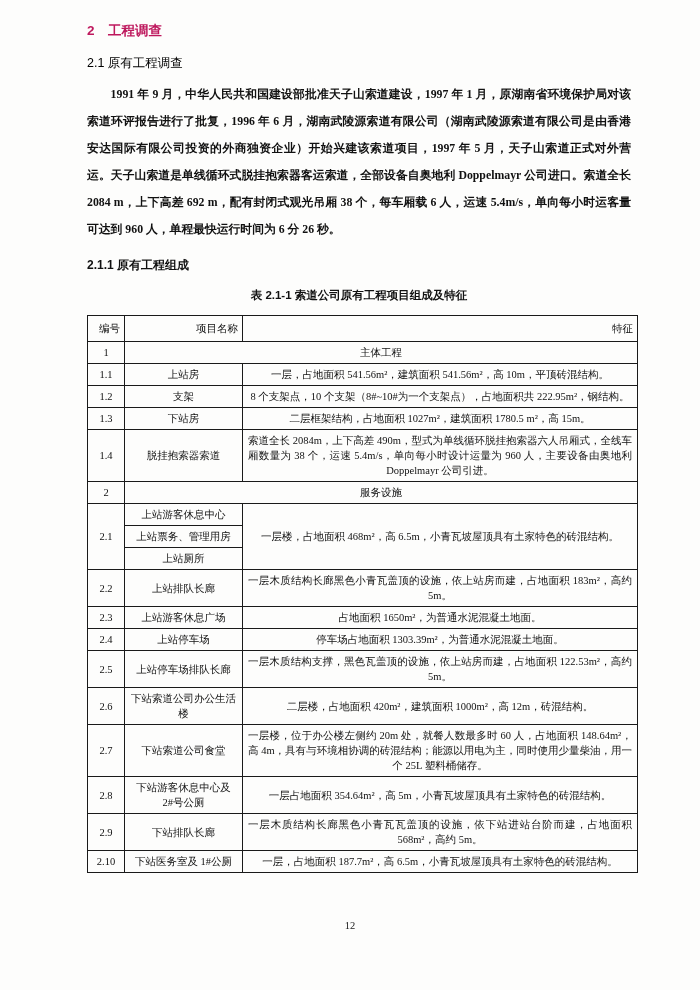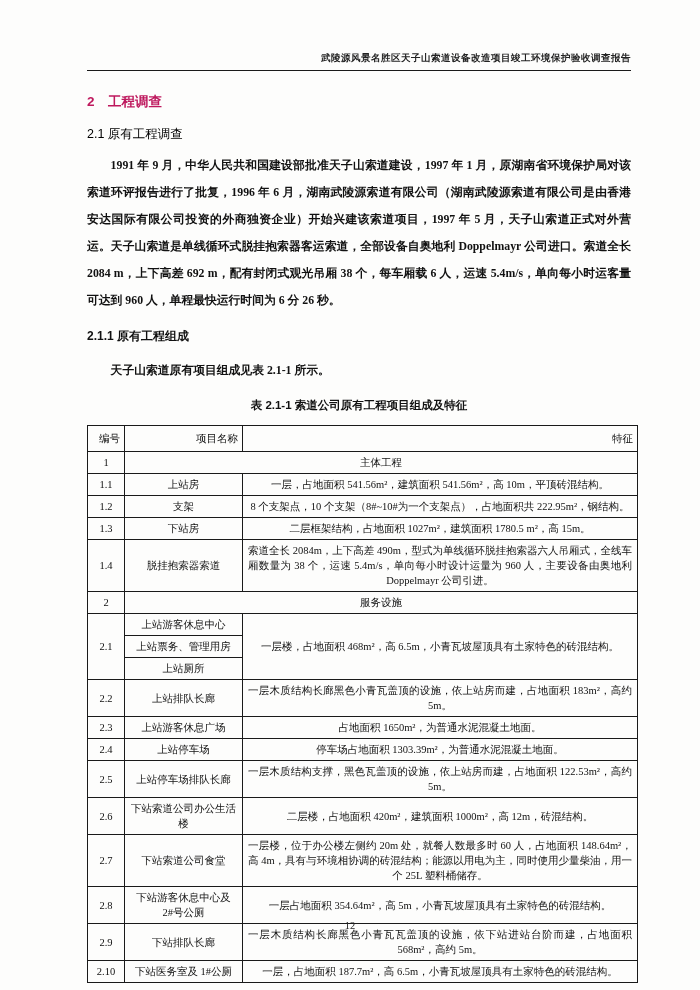--- a/index.html
+++ b/index.html
@@ -101,33 +101,31 @@
     text-align: center;
     font-size: 10.5px;
     color: #222;
   }
 </style>
 </head>
 <body>
 
 <div class="page">
 
-  <div class="doc-header">武陵源风景名胜区天子山索道设备改造项目竣工环境保护验收调查报告</div>
 
   <div class="content">
 
     <div class="h1">2　工程调查</div>
 
     <div class="h2">2.1 原有工程调查</div>
 
     <div class="para">1991 年 9 月，中华人民共和国建设部批准天子山索道建设，1997 年 1 月，原湖南省环境保护局对该索道环评报告进行了批复，1996 年 6 月，湖南武陵源索道有限公司（湖南武陵源索道有限公司是由香港安达国际有限公司投资的外商独资企业）开始兴建该索道项目，1997 年 5 月，天子山索道正式对外营运。天子山索道是单线循环式脱挂抱索器客运索道，全部设备自奥地利 Doppelmayr 公司进口。索道全长 2084 m，上下高差 692 m，配有封闭式观光吊厢 38 个，每车厢载 6 人，运速 5.4m/s，单向每小时运客量可达到 960 人，单程最快运行时间为 6 分 26 秒。</div>
 
     <div class="h3">2.1.1 原有工程组成</div>
 
-    <div class="para single">天子山索道原有项目组成见表 2.1-1 所示。</div>
 
     <div class="table-title">表 2.1-1  索道公司原有工程项目组成及特征</div>
 
     <table class="project">
       <colgroup>
         <col class="w-no">
         <col class="w-name">
         <col class="w-feat">
       </colgroup>
       <thead>

